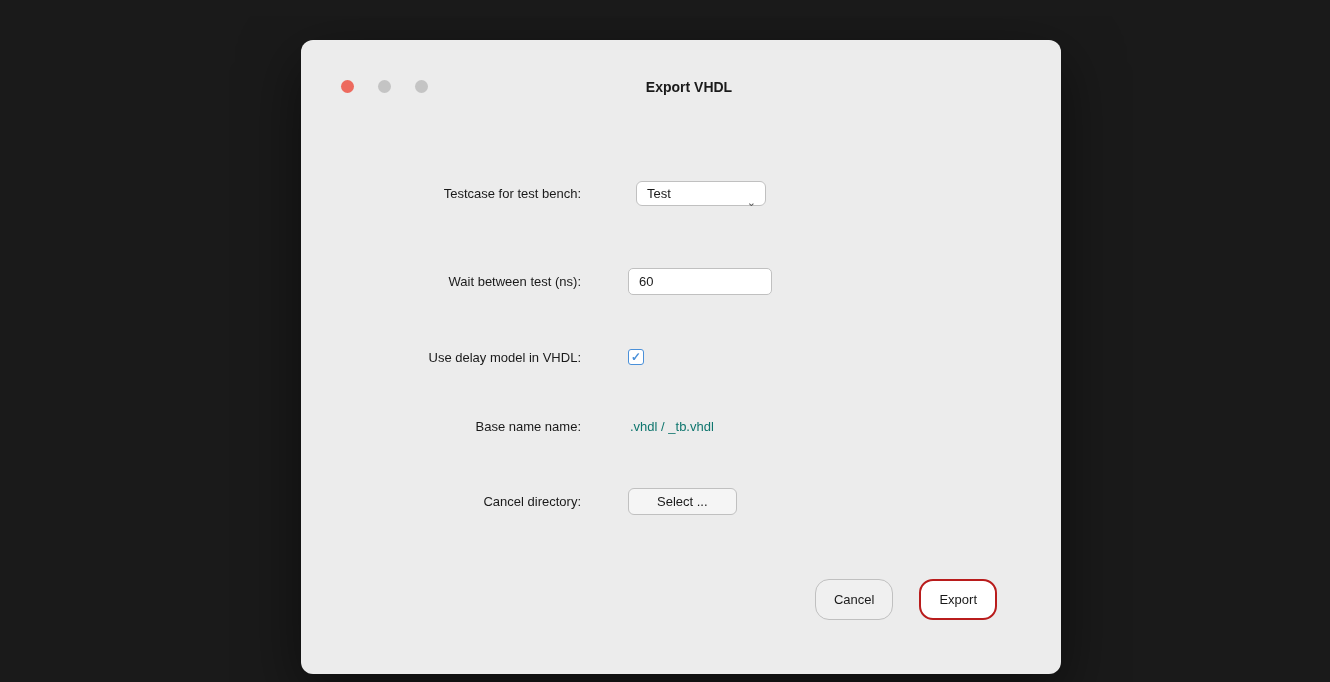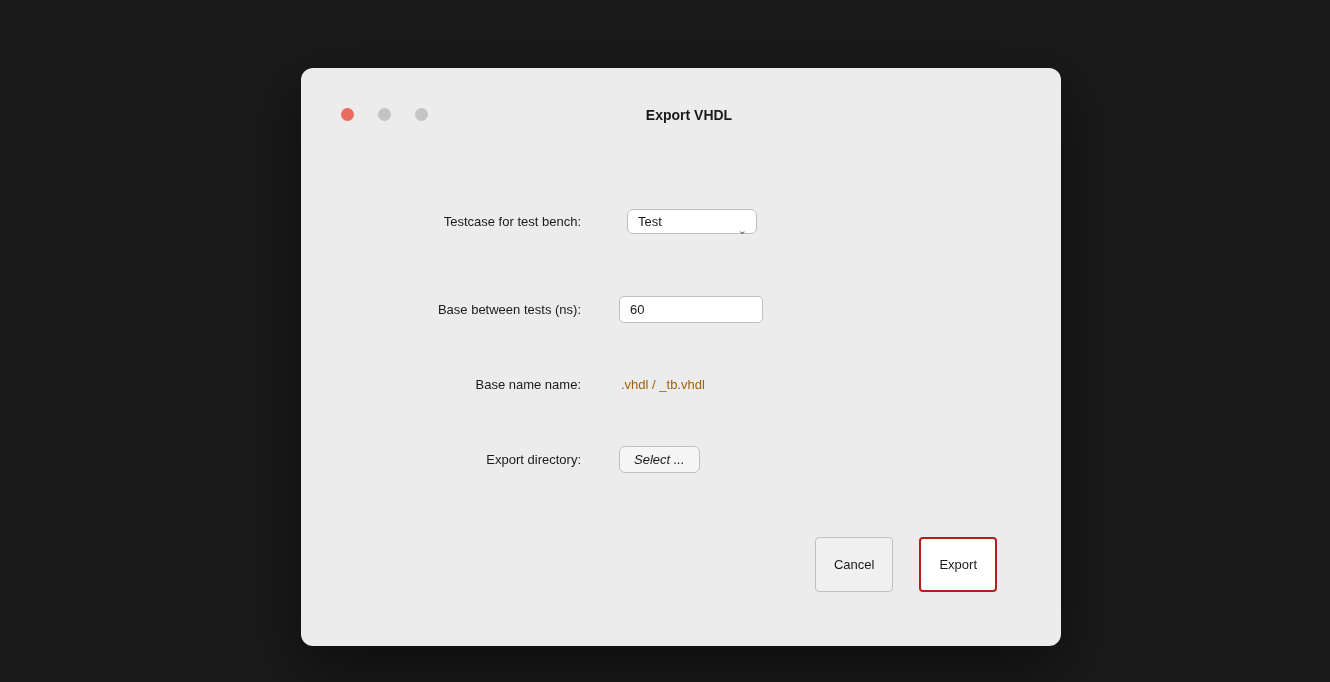--- a/index.html
+++ b/index.html
@@ -69,20 +69,21 @@
     }
 
     .dialog-content {
       padding: 20px 40px 30px 40px;
     }
 
     .form-row {
       display: flex;
       align-items: center;
       margin-bottom: 22px;
+      gap: 9px;
     }
 
     .form-label {
       font-size: 13px;
       color: #1a1a1a;
       width: 230px;
       flex-shrink: 0;
       text-align: right;
       padding-right: 14px;
     }
@@ -160,35 +161,35 @@
       line-height: 1;
     }
 
     
     .input-filename {
       width: 280px;
     }
 
     .file-suffix {
       font-size: 13px;
-      color: #a16207;
+      color: #0f766e;
       margin-left: 10px;
       white-space: nowrap;
     }
 
     
     .input-directory {
       flex: 1;
       margin-right: 10px;
     }
 
     
     .btn {
-      border-radius: 4px;
-      padding: 18px 18px;
+      border-radius: 14px;
+      padding: 11px 18px;
       font-size: 13px;
       cursor: pointer;
       font-family: inherit;
       outline: none;
     }
 
     .btn-secondary {
       background: #f0f0f0;
       border: 1.5px solid #c0c0c0;
       color: #1a1a1a;
@@ -199,26 +200,25 @@
       border: 2px solid #b91c1c;
       color: #1a1a1a;
       font-weight: 500;
     }
 
     .btn-select {
       background: #f5f5f5;
       border: 1.5px solid #c0c0c0;
       color: #1a1a1a;
       white-space: nowrap;
-      padding: 5px 14px;
+      padding: 5px 28px;
       border-radius: 6px;
       font-size: 13px;
       cursor: pointer;
       font-family: inherit;
-      font-style: italic;
     }
 
     .action-row {
       display: flex;
       justify-content: flex-end;
       gap: 10px;
       margin-top: 30px;
       padding-top: 10px;
     }
   </style>
@@ -246,36 +246,44 @@
             <option value="Test" selected="">Test</option>
             <option value="Test2">Test2</option>
             <option value="All">All</option>
           </select>
           <span class="dropdown-arrow">⌄</span>
         </div>
       </div>
     </div>
 
     <div class="form-row">
-      <label class="form-label">Base between tests (ns):</label>
+      <label class="form-label">Wait between test (ns):</label>
       <div class="form-control-area">
         <input type="text" class="text-input input-wait" value="60" style="">
       </div>
     </div>
 
+    <div class="form-row">
+      <label class="form-label">Use delay model in VHDL:</label>
+      <div class="form-control-area">
+        <div class="checkbox-custom">
+          <span class="checkmark">✓</span>
+        </div>
+      </div>
+    </div>
 
     <div class="form-row">
       <label class="form-label">Base name name:</label>
       <div class="form-control-area">
         <span class="file-suffix">.vhdl / _tb.vhdl</span>
       </div>
     </div>
 
     <div class="form-row">
-      <label class="form-label">Export directory:</label>
+      <label class="form-label">Cancel directory:</label>
       <div class="form-control-area">
         <button class="btn-select">Select ...</button>
       </div>
     </div>
 
     <div class="action-row">
       <button class="btn btn-secondary">Cancel</button>
       <button class="btn btn-primary">Export</button>
     </div>
 

